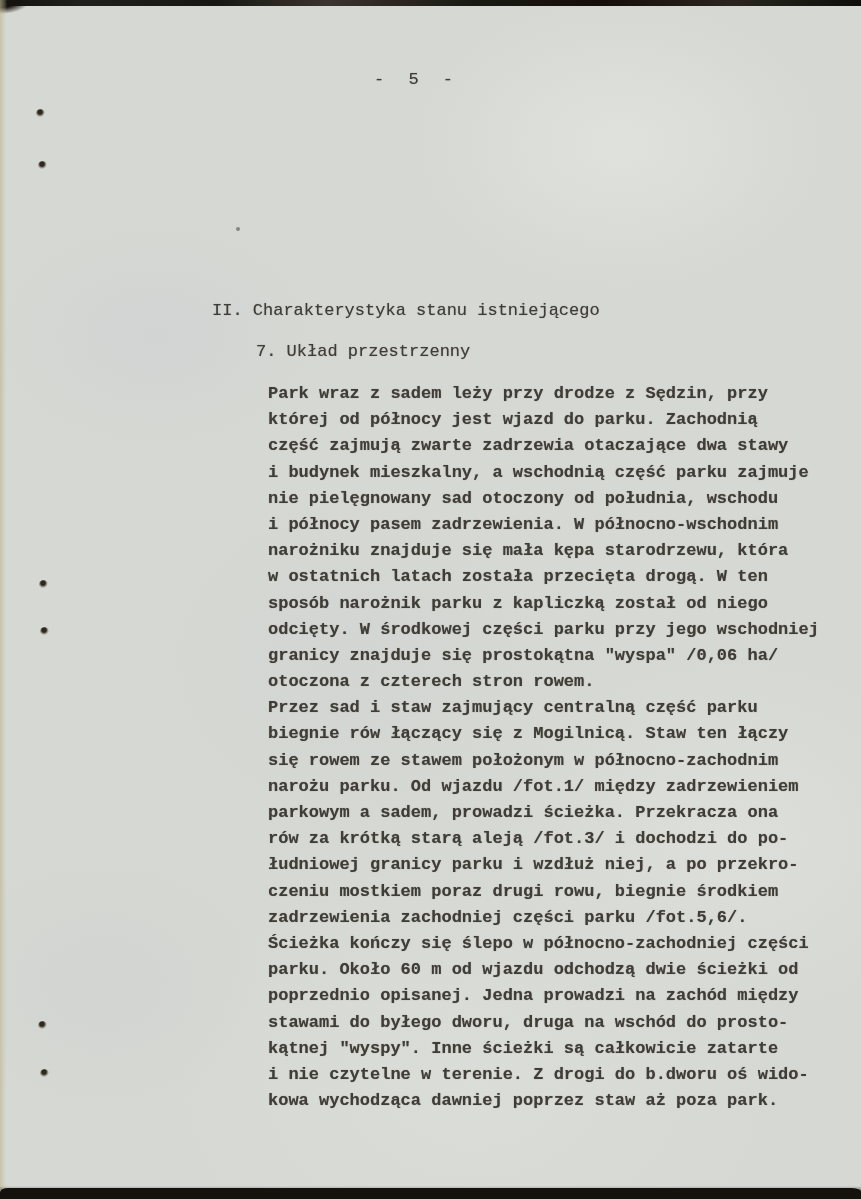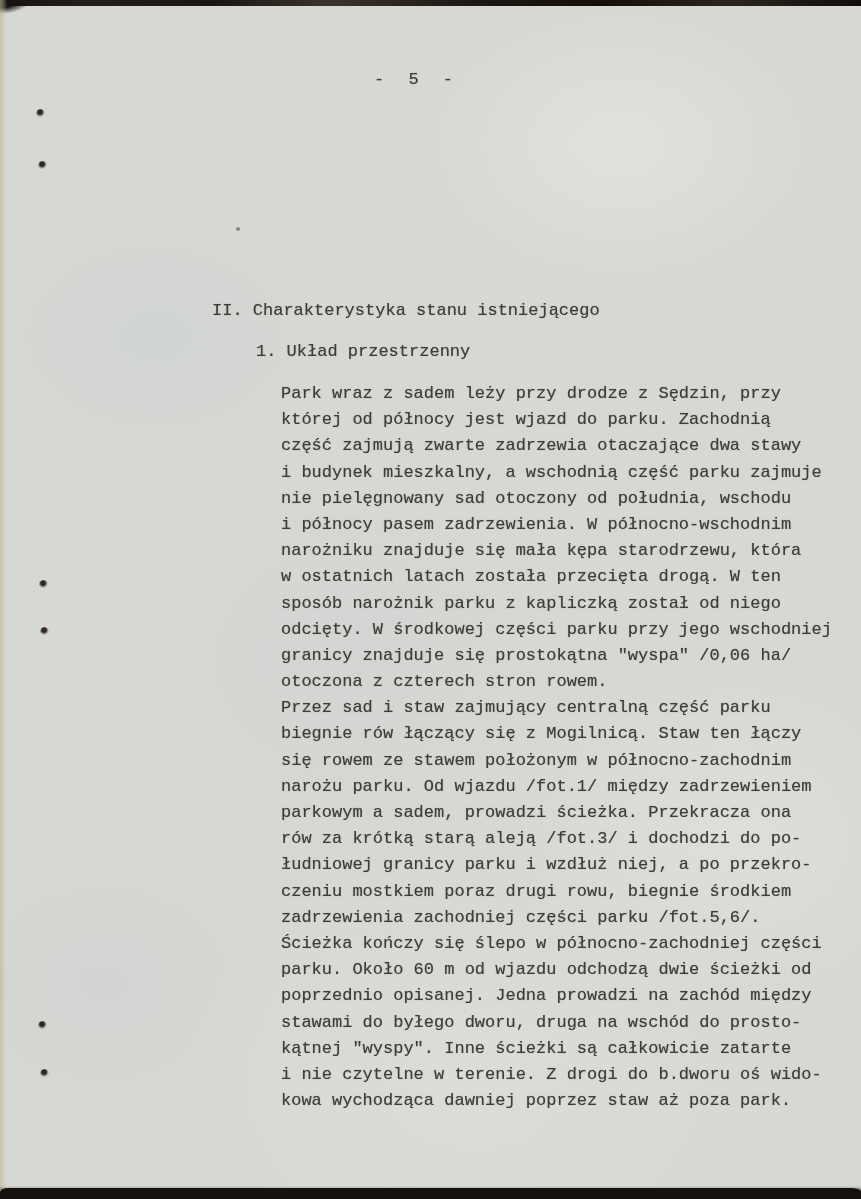--- a/index.html
+++ b/index.html
@@ -21,21 +21,21 @@
   }
   .txt {
     position: absolute;
     font-size: 17px;
     white-space: pre;
     text-shadow: 0 0 1px rgba(64,61,55,0.55);
   }
   .page-number { top: 70px; left: 374px; letter-spacing: 7px; }
   .section-heading { top: 301px; left: 212px; }
   .subsection-heading { top: 342px; left: 256px; }
-  .body-block { top: 381px; left: 281px; }
+  .body-block { top: 381px; left: 268px; font-weight: bold; }
   .body-block .line {
     height: 26.2px;
     line-height: 26.2px;
     white-space: pre;
   }
   
   .edge-top {
     position: absolute; top: 0; left: 0; width: 861px; height: 6px;
     background: linear-gradient(to right,
       #16120e 0%, #23201b 10%, #1a1713 25%, #39342c 38%,
@@ -90,17 +90,17 @@
   <div class="punch-mark" style="left:39px; top:580px;"></div>
   <div class="punch-mark" style="left:40px; top:627px;"></div>
   <div class="punch-mark" style="left:38px; top:1021px;"></div>
   <div class="punch-mark" style="left:40px; top:1069px;"></div>
   <div class="speck-faint" style="left:236px; top:227px;"></div>
 
   <div class="txt page-number">- 5 -</div>
 
   <div class="txt section-heading">II. Charakterystyka stanu istniejącego</div>
 
-  <div class="txt subsection-heading">1. Układ przestrzenny</div>
+  <div class="txt subsection-heading">7. Układ przestrzenny</div>
 
   <div class="txt body-block"><div class="line">Park wraz z sadem leży przy drodze z Sędzin, przy</div><div class="line">której od północy jest wjazd do parku. Zachodnią</div><div class="line">część zajmują zwarte zadrzewia otaczające dwa stawy</div><div class="line">i budynek mieszkalny, a wschodnią część parku zajmuje</div><div class="line">nie pielęgnowany sad otoczony od południa, wschodu</div><div class="line">i północy pasem zadrzewienia. W północno-wschodnim</div><div class="line">narożniku znajduje się mała kępa starodrzewu, która</div><div class="line">w ostatnich latach została przecięta drogą. W ten</div><div class="line">sposób narożnik parku z kapliczką został od niego</div><div class="line">odcięty. W środkowej części parku przy jego wschodniej</div><div class="line">granicy znajduje się prostokątna "wyspa" /0,06 ha/</div><div class="line">otoczona z czterech stron rowem.</div><div class="line">Przez sad i staw zajmujący centralną część parku</div><div class="line">biegnie rów łączący się z Mogilnicą. Staw ten łączy</div><div class="line">się rowem ze stawem położonym w północno-zachodnim</div><div class="line">narożu parku. Od wjazdu /fot.1/ między zadrzewieniem</div><div class="line">parkowym a sadem, prowadzi ścieżka. Przekracza ona</div><div class="line">rów za krótką starą aleją /fot.3/ i dochodzi do po-</div><div class="line">łudniowej granicy parku i wzdłuż niej, a po przekro-</div><div class="line">czeniu mostkiem poraz drugi rowu, biegnie środkiem</div><div class="line">zadrzewienia zachodniej części parku /fot.5,6/.</div><div class="line">Ścieżka kończy się ślepo w północno-zachodniej części</div><div class="line">parku. Około 60 m od wjazdu odchodzą dwie ścieżki od</div><div class="line">poprzednio opisanej. Jedna prowadzi na zachód między</div><div class="line">stawami do byłego dworu, druga na wschód do prosto-</div><div class="line">kątnej "wyspy". Inne ścieżki są całkowicie zatarte</div><div class="line">i nie czytelne w terenie. Z drogi do b.dworu oś wido-</div><div class="line">kowa wychodząca dawniej poprzez staw aż poza park.</div></div>
 
 </div>
 
 </body></html>

